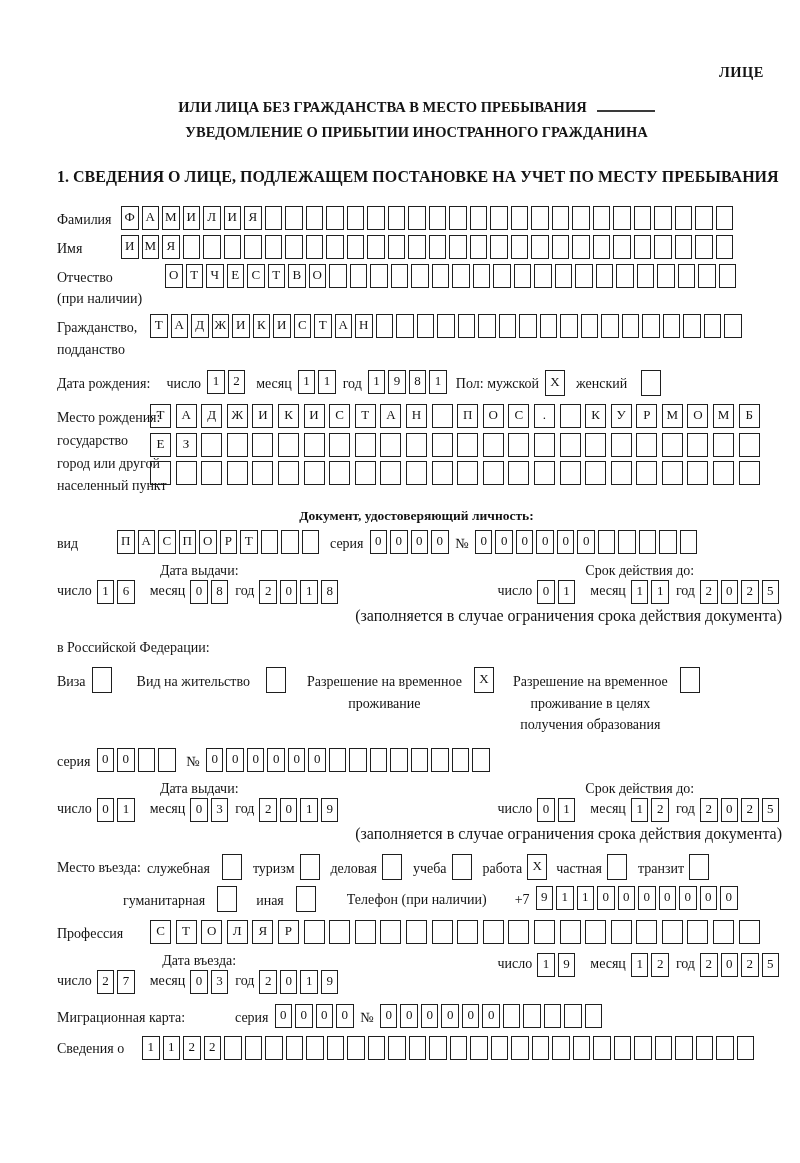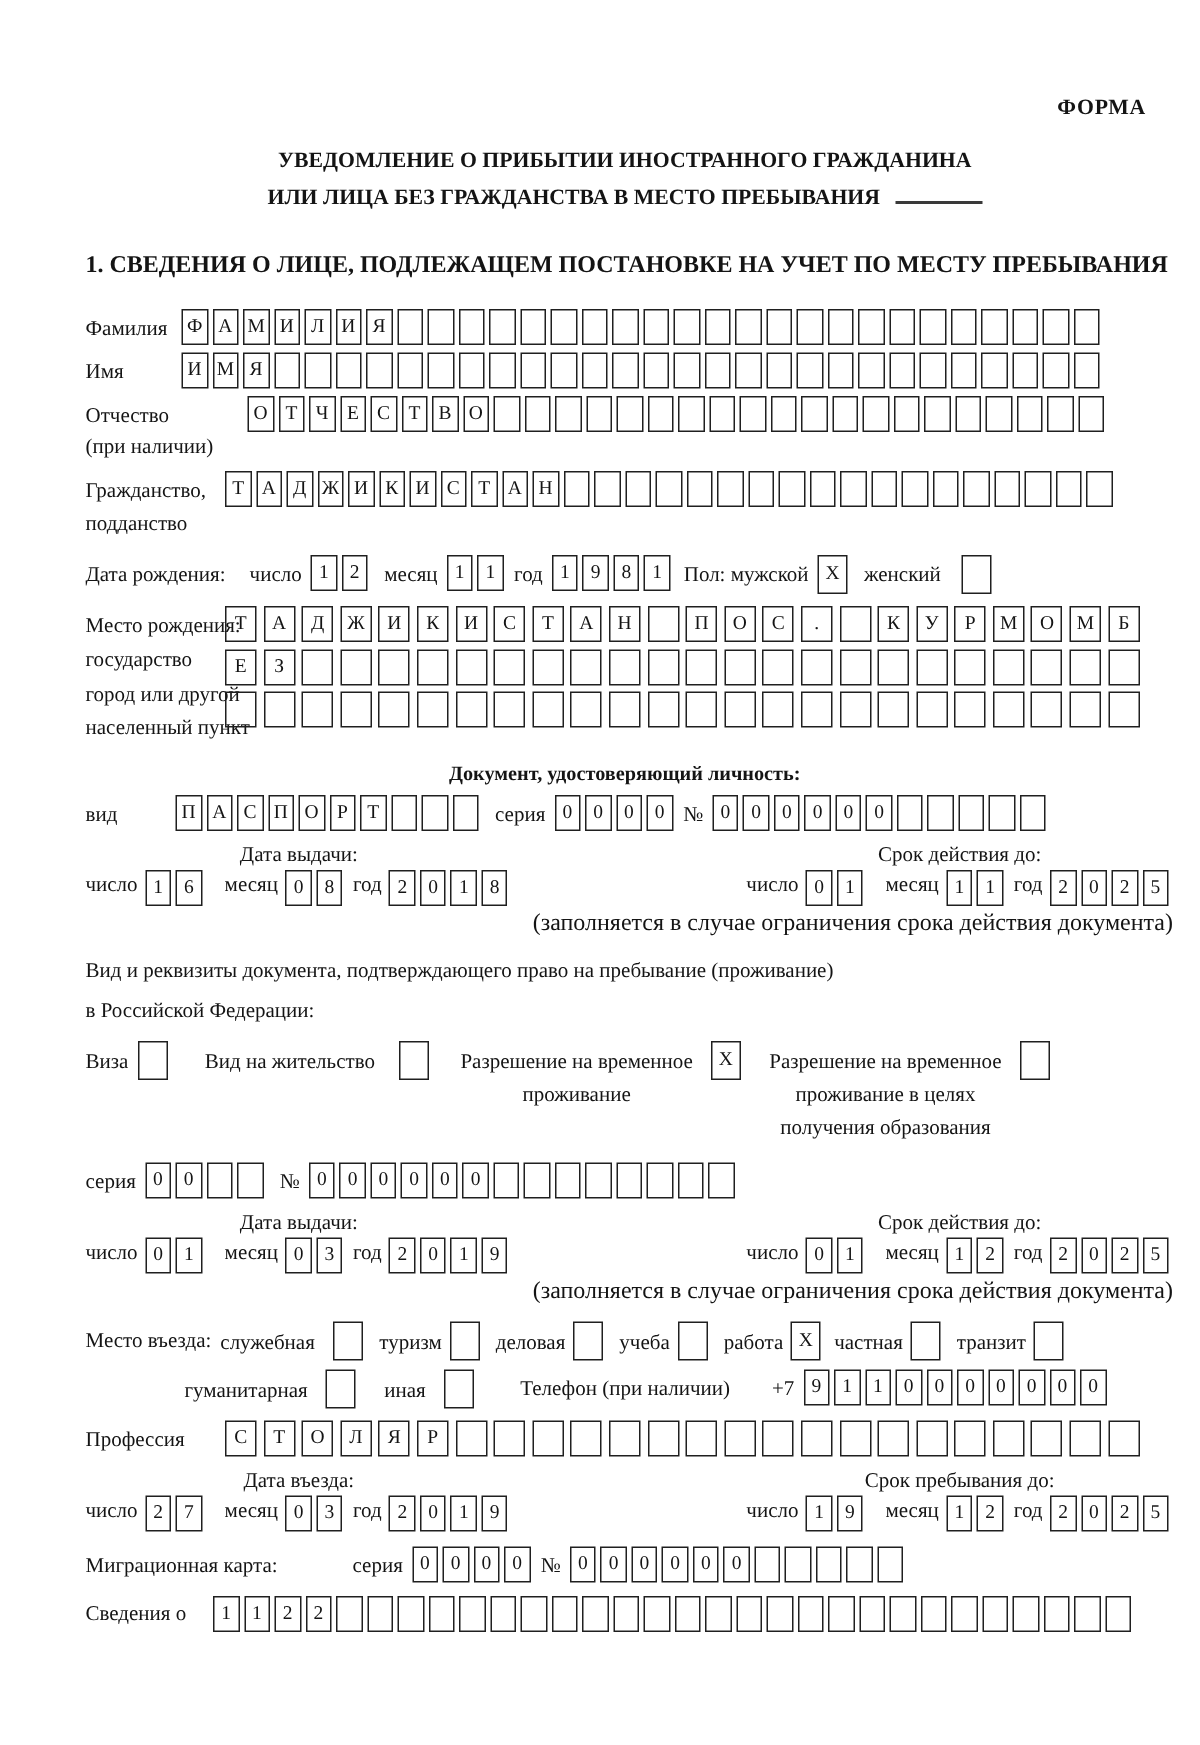--- a/index.html
+++ b/index.html
@@ -47,25 +47,25 @@
 
   .popt { display:flex; align-items:flex-end; }
   .popt .lbl { padding-top:4px; margin-right:5px; }
 </style>
 </head>
 <body>
 
 <div class="page">
 
 
-  <div class="forma">ФОРМА</div>
+  <div class="forma">ЛИЦЕ</div>
 
   <div class="title">
+    <div><span>ИЛИ ЛИЦА БЕЗ ГРАЖДАНСТВА В МЕСТО ПРЕБЫВАНИЯ</span><span class="blank-line"></span></div>
     <div>УВЕДОМЛЕНИЕ О ПРИБЫТИИ ИНОСТРАННОГО ГРАЖДАНИНА</div>
-    <div><span>ИЛИ ЛИЦА БЕЗ ГРАЖДАНСТВА В МЕСТО ПРЕБЫВАНИЯ</span><span class="blank-line"></span></div>
   </div>
 
   <div class="sec-heading">1. СВЕДЕНИЯ О ЛИЦЕ, ПОДЛЕЖАЩЕМ ПОСТАНОВКЕ НА УЧЕТ ПО МЕСТУ ПРЕБЫВАНИЯ</div>
 
   <div class="row">
     <div class="lbl" style="width:64px">Фамилия</div>
     <span class="cells">
         <span class="cell">Ф</span>
         <span class="cell">А</span>
         <span class="cell">М</span>
@@ -405,21 +405,20 @@
             <span class="cell">0</span>
             <span class="cell">2</span>
             <span class="cell">5</span>
           </span>
       </div>
     </div>
   </div>
   <div class="note right">(заполняется в случае ограничения срока действия документа)</div>
 
   <div class="intro">
-    <div>Вид и реквизиты документа, подтверждающего право на пребывание (проживание)</div>
     <div>в Российской Федерации:</div>
   </div>
 
   <div class="vrow">
     <div class="vopt">
       <div class="lbl after-lbl">Виза</div>
       <span class="cell cb"></span>
     </div>
     <div class="vopt" style="margin-left:22px">
       <div class="lbl" style="margin-right:16px">Вид на жительство</div>
@@ -621,21 +620,20 @@
         <span class="dlbl" style="margin-left:4px">год</span>
         <span class="cells">
             <span class="cell">2</span>
             <span class="cell">0</span>
             <span class="cell">1</span>
             <span class="cell">9</span>
           </span>
       </div>
     </div>
     <div>
-      <div class="dp-title">Срок пребывания до:</div>
       <div class="dline">
         <span class="dlbl">число</span>
         <span class="cells">
             <span class="cell">1</span>
             <span class="cell">9</span>
           </span>
         <span class="dlbl mid">месяц</span>
         <span class="cells">
             <span class="cell">1</span>
             <span class="cell">2</span>

